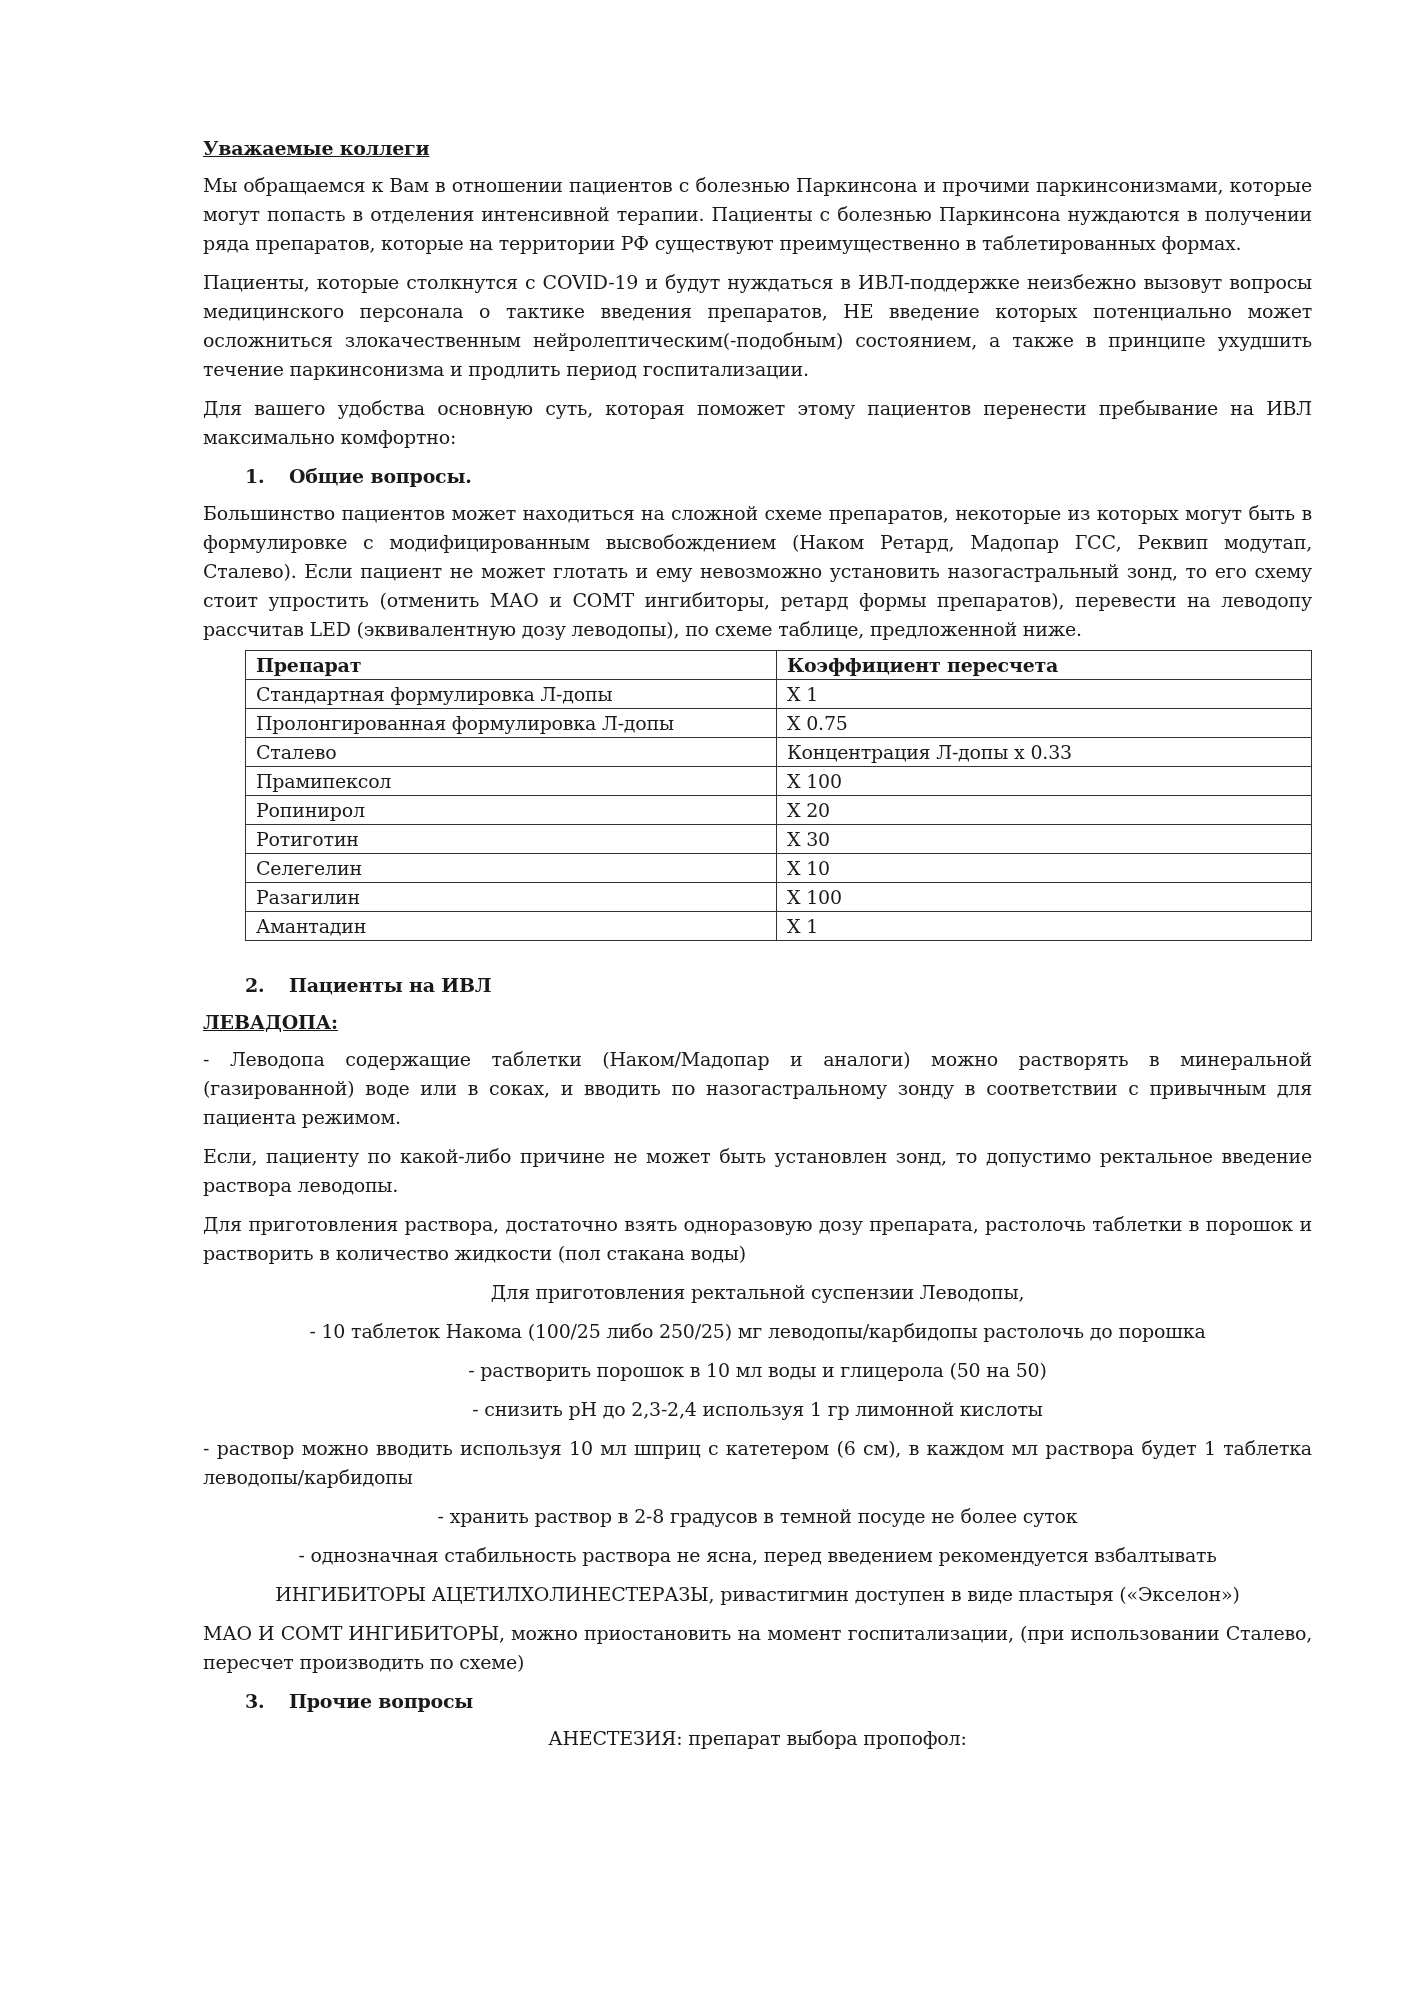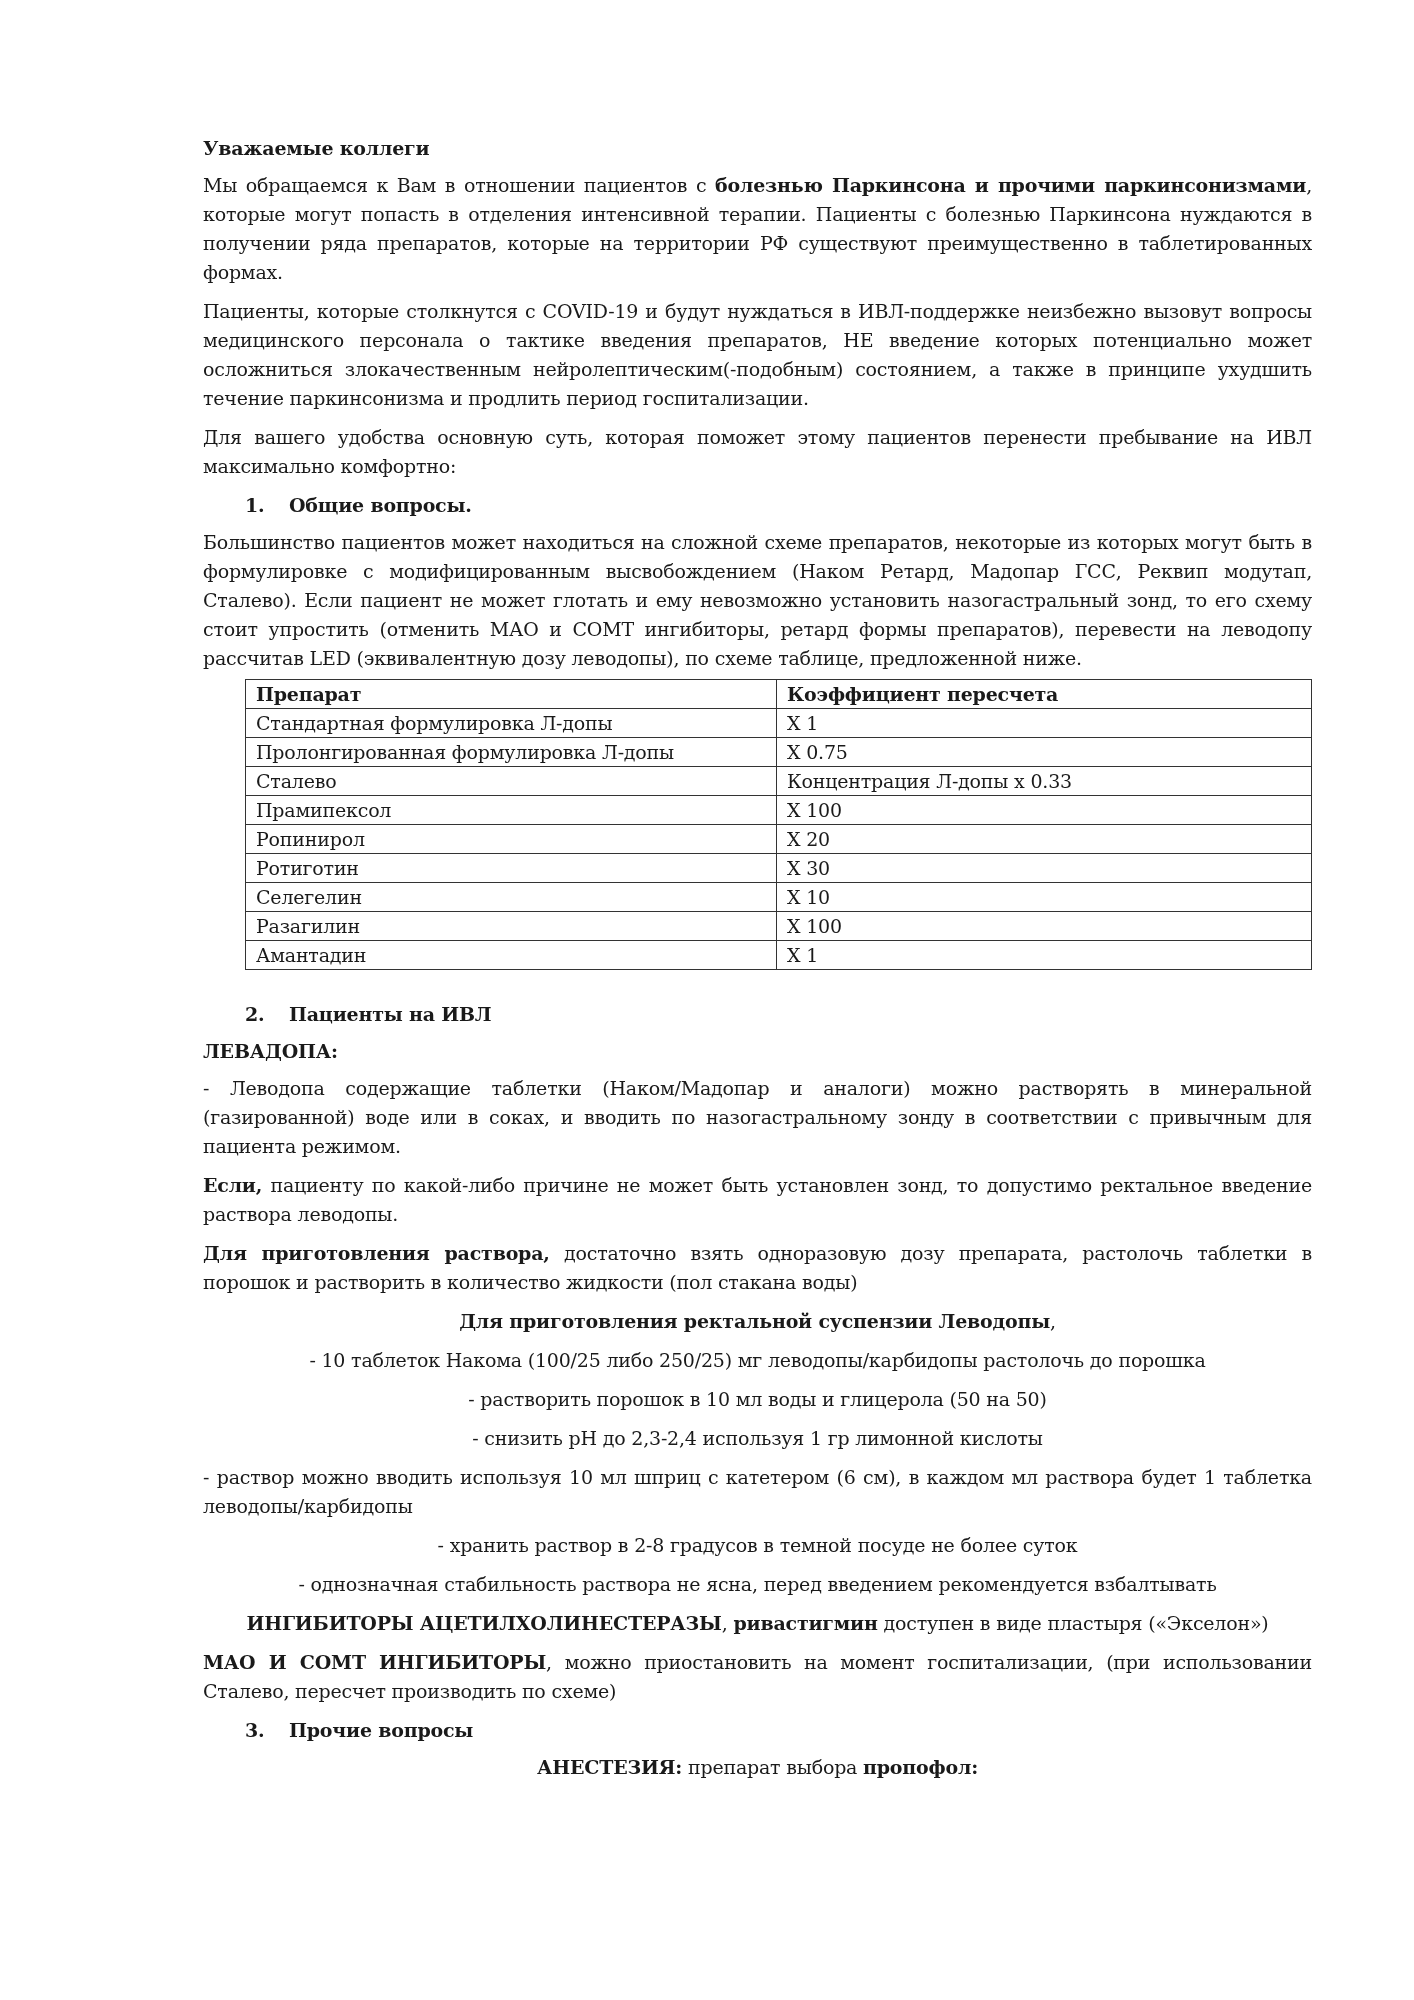--- a/index.html
+++ b/index.html
@@ -24,22 +24,23 @@
       line-height: 29px;
       letter-spacing: -0.2px;
     }
     p {
       margin: 0 0 10px 0;
       text-align: justify;
     }
     .title {
       font-weight: bold;
       margin-bottom: 8px;
+      text-decoration: underline;
     }
-    b { font-weight: bold; }
+    b { font-weight: normal; }
     .numhead {
       font-weight: bold;
       margin: 0 0 8px 0;
       padding-left: 42px;
       display: flex;
     }
     .numhead .num {
       width: 44px;
       display: inline-block;
     }

